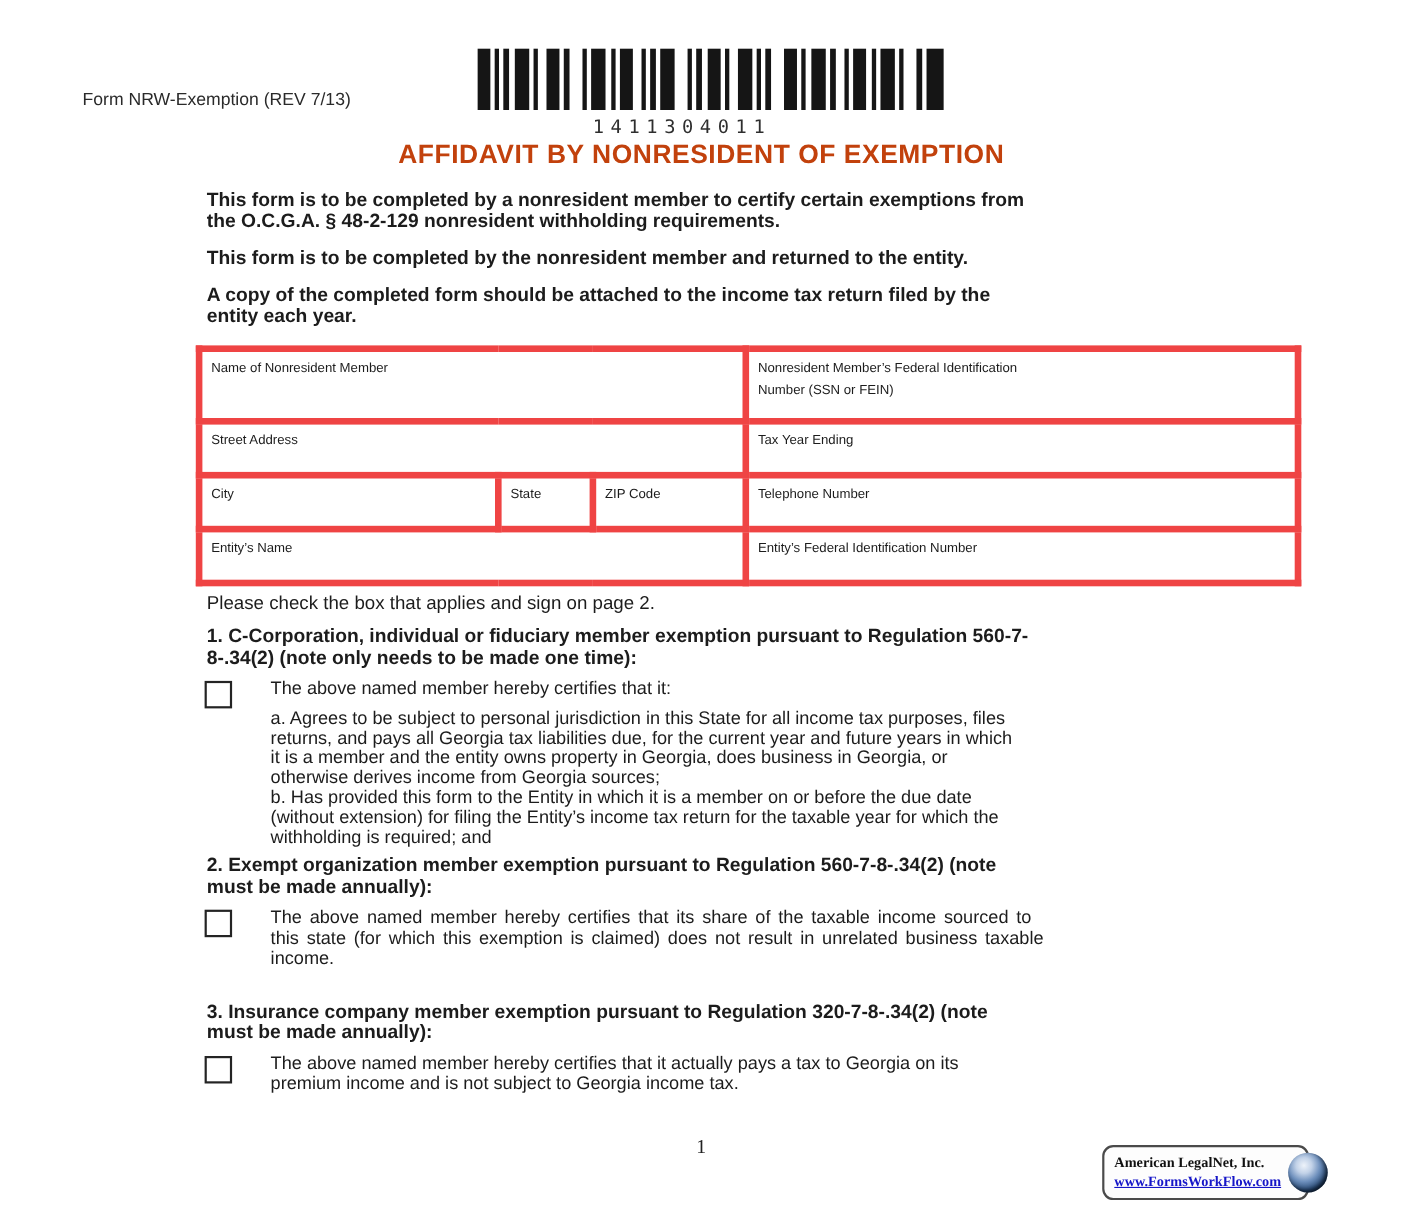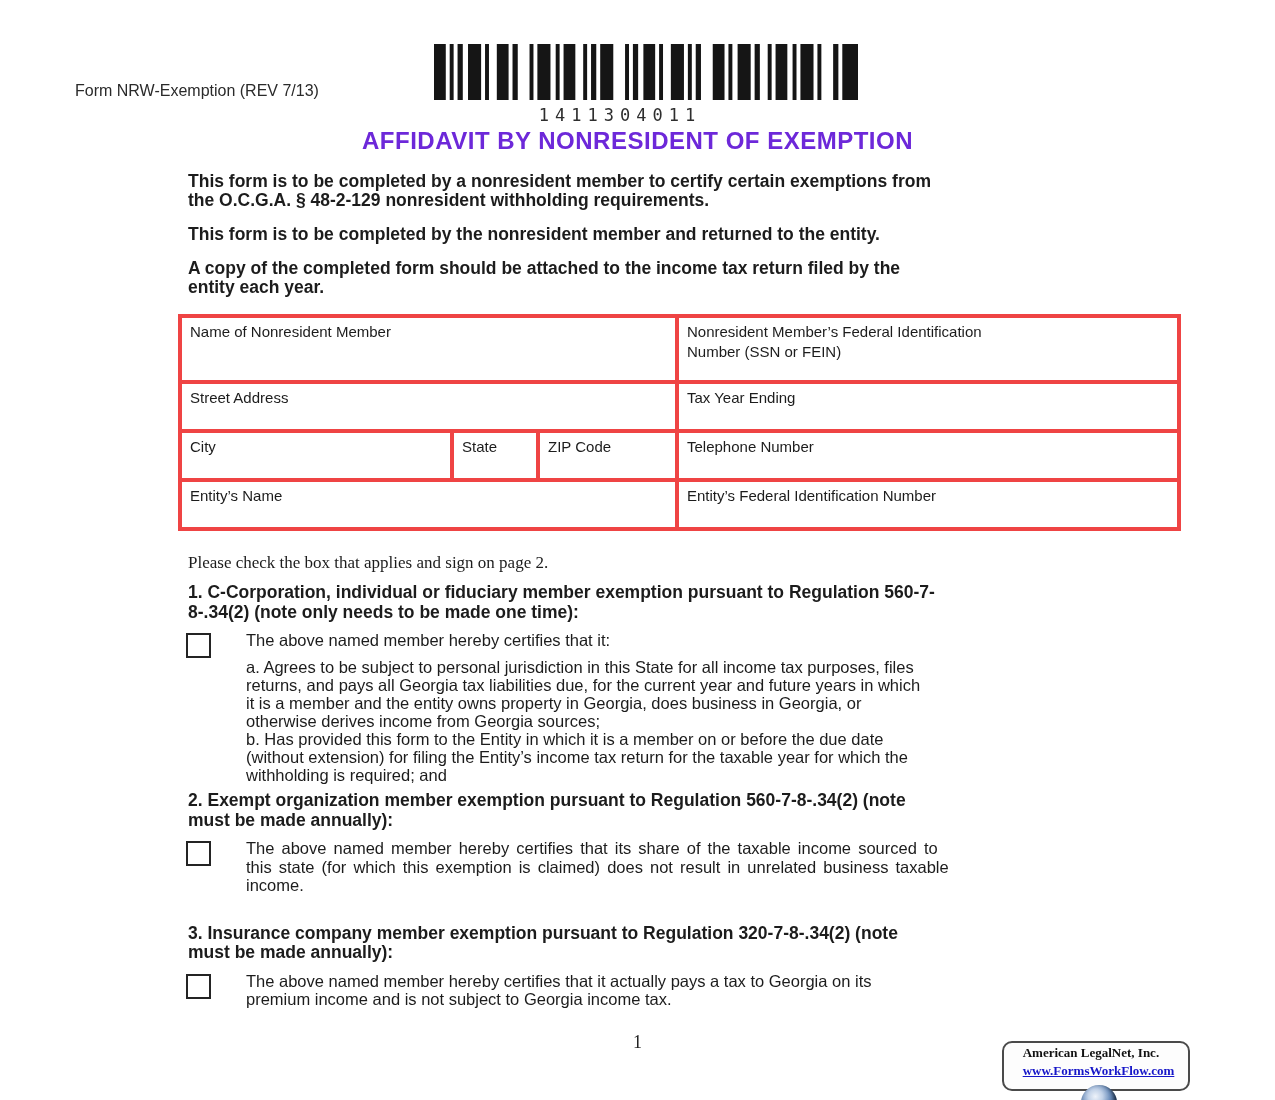--- a/index.html
+++ b/index.html
@@ -34,21 +34,21 @@
   }
   .title {
     position: absolute;
     left: 0; top: 127px;
     width: 100%;
     margin: 0;
     text-align: center;
     font-size: 24px;
     font-weight: bold;
     letter-spacing: 0.5px;
-    color: #6d28d9;
+    color: #c2410c;
   }
   .content {
     position: absolute;
     left: 188px; top: 172px;
     width: 900px;
   }
   .intro {
     margin: 0 0 13px 0;
     font-weight: bold;
     font-size: 17.5px;
@@ -57,31 +57,30 @@
   }
   .intro + .intro { margin-top: 15px; }
   table.info {
     margin-left: -10px;
     margin-top: 17px;
     width: 999px;
     border-collapse: collapse;
     table-layout: fixed;
   }
   table.info td {
-    border: 4px solid #ef4444;
+    border: 6px solid #ef4444;
     vertical-align: top;
     padding: 4px 8px;
-    font-size: 15px;
+    font-size: 12px;
     line-height: 20px;
     white-space: pre-line;
   }
   .check-note {
-    margin: 22px 0 10px 0;
+    margin: 6px 0 10px 0;
     font-size: 17px;
-    font-family: Liberation Serif, serif;
   }
   .sec-heading {
     margin: 0 0 9px 0;
     font-weight: bold;
     font-size: 17.5px;
     line-height: 19.5px;
     white-space: pre-line;
   }
   .check-row {
     display: flex;
@@ -120,21 +119,20 @@
     position: absolute;
     left: 1002px; top: 1041px;
     width: 188px; height: 50px;
     border: 2px solid #4a4a4a;
     border-radius: 10px;
     background: #fdfdfd;
     display: flex;
     align-items: center;
     padding: 2px 4px 2px 9px;
     gap: 6px;
-    flex-direction: column;
   }
   .logo-text { flex: 1 1 auto; }
   .logo-line1 {
     font-family: "Liberation Serif", serif;
     font-weight: bold;
     font-size: 13px;
     color: #111;
     white-space: nowrap;
   }
   .logo-line2 {

